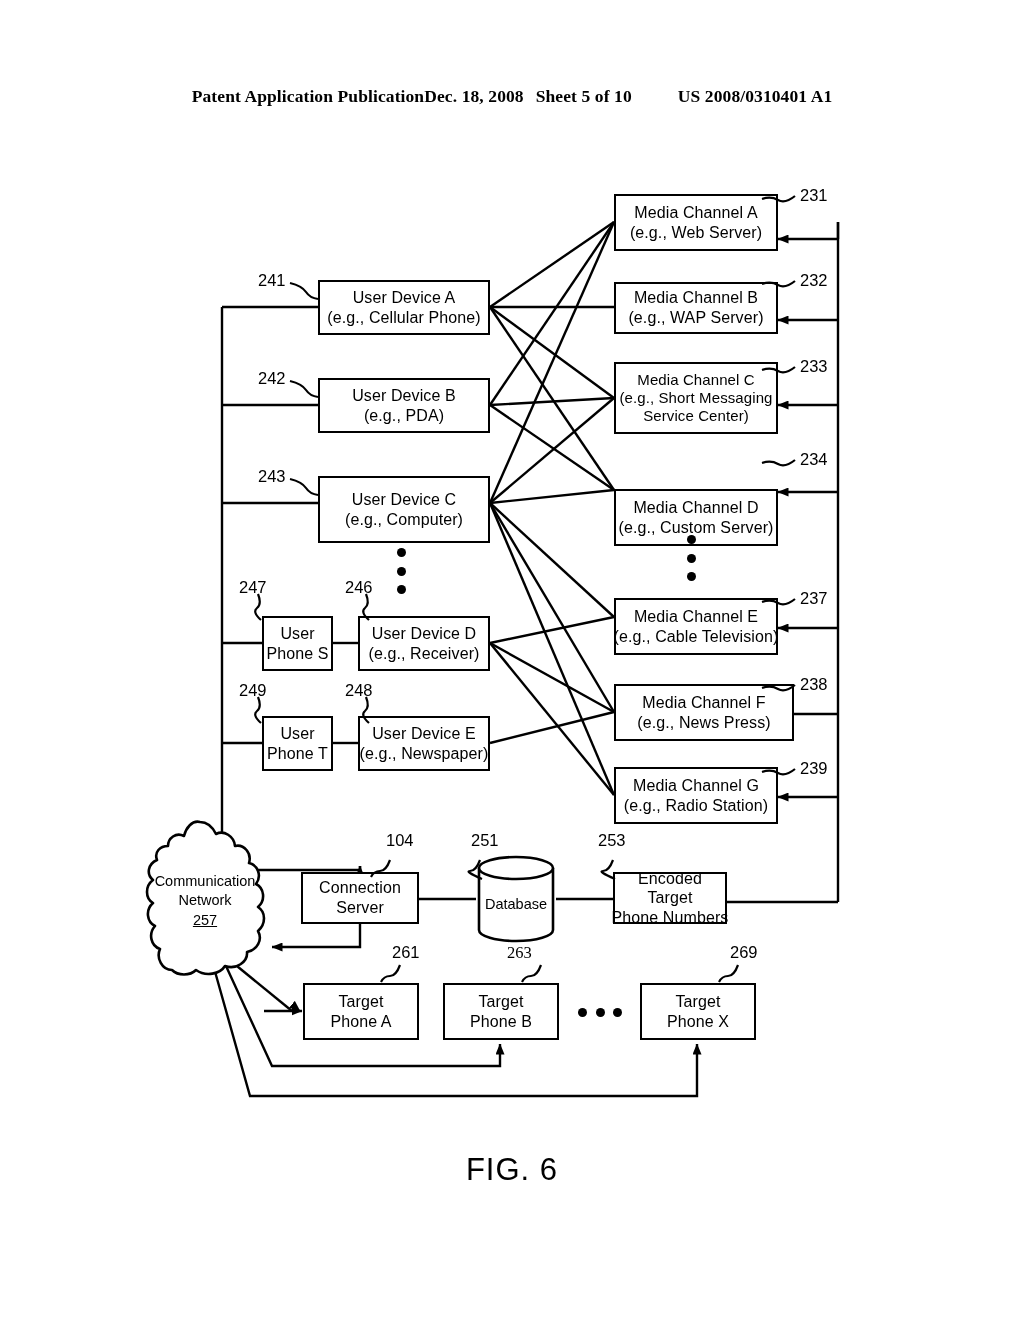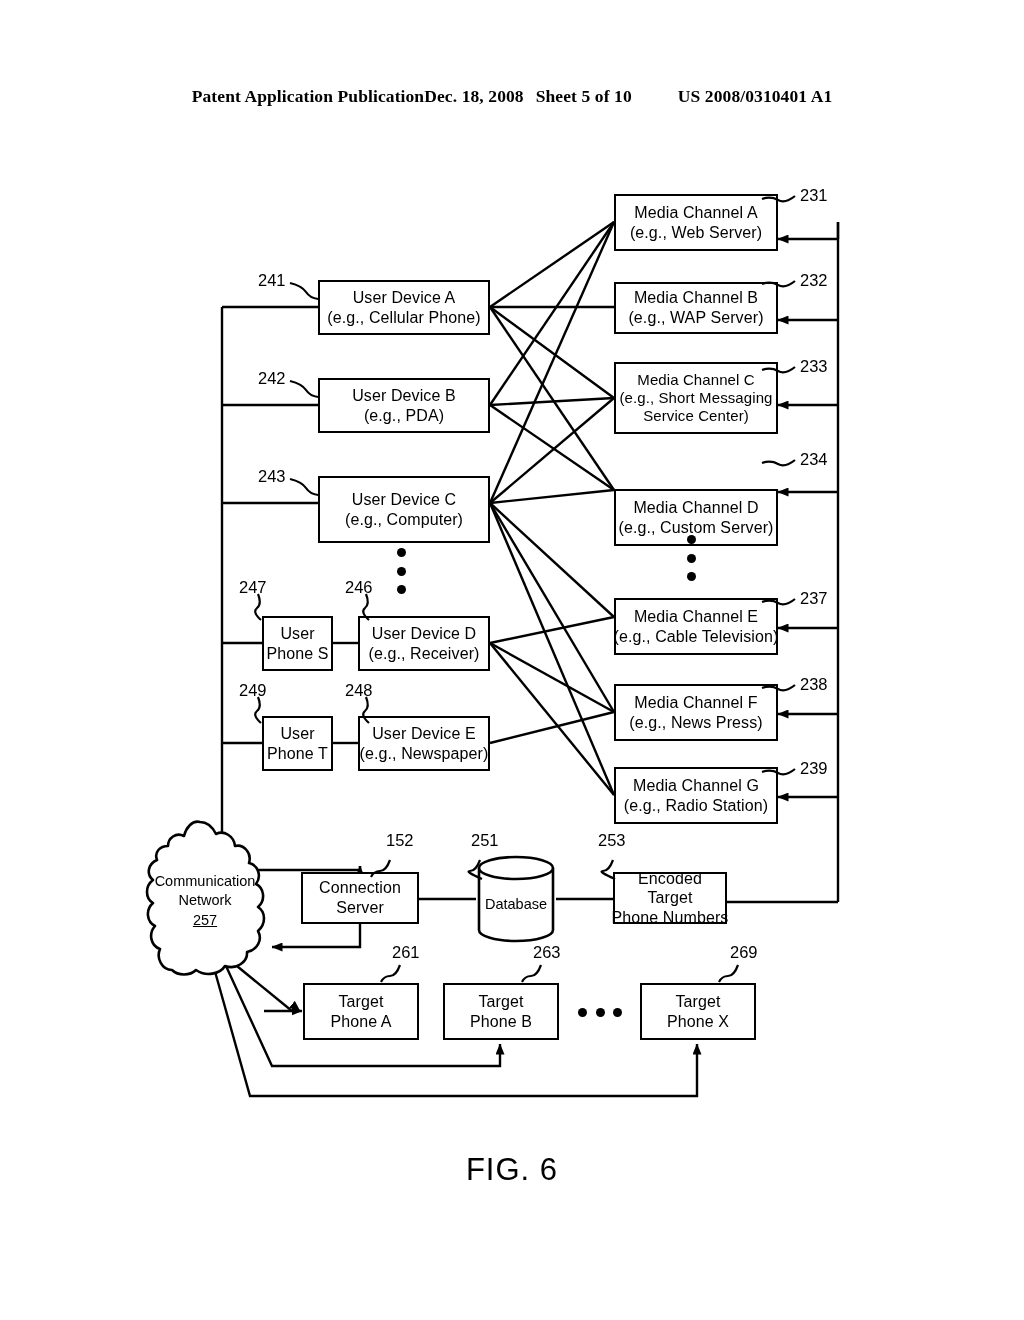--- a/index.html
+++ b/index.html
@@ -259,21 +259,21 @@
     <span class="dot"></span>
     <span class="dot"></span>
   </div>
 
   <div class="node" style="left:614px; top:598px; width:164px; height:57px;">
     <span class="l1">Media Channel  E</span>
     <span class="l2">(e.g., Cable Television)</span>
   </div>
   <div class="refnum" style="left:800px; top:589px;">237</div>
 
-  <div class="node" style="left:614px; top:684px; width:164px; height:57px;">
+  <div class="node" style="left:614px; top:684px; width:180px; height:57px;">
     <span class="l1">Media Channel  F</span>
     <span class="l2">(e.g., News Press)</span>
   </div>
   <div class="refnum" style="left:800px; top:675px;">238</div>
 
   <div class="node" style="left:614px; top:767px; width:164px; height:57px;">
     <span class="l1">Media Channel  G</span>
     <span class="l2">(e.g., Radio Station)</span>
   </div>
   <div class="refnum" style="left:800px; top:759px;text-align:right;">239</div>
@@ -374,21 +374,21 @@
       <span>Communication</span>
       <span>Network</span>
       <span class="cloud-num">257</span>
     </div>
   </div>
 
   <div class="node" style="left:301px; top:872px; width:118px; height:52px;">
     <span class="l1">Connection</span>
     <span class="l2">Server</span>
   </div>
-  <div class="refnum" style="left:386px; top:831px;">152</div>
+  <div class="refnum" style="left:386px; top:831px;">104</div>
 
   <div id="db-node" style="left:476px; top:855px; width:80px; height:88px;">
     <svg width="80" height="88" viewBox="0 0 80 88" xmlns="http://www.w3.org/2000/svg">
       <path d="M3,13 L3,75" stroke="#000" stroke-width="2.6" fill="none"></path>
       <path d="M77,13 L77,75" stroke="#000" stroke-width="2.6" fill="none"></path>
       <ellipse cx="40" cy="13" rx="37" ry="11" fill="#ffffff" stroke="#000" stroke-width="2.6"></ellipse>
       <path d="M3,75 A37,11 0 0 0 77,75" fill="none" stroke="#000" stroke-width="2.6"></path>
     </svg>
     <div class="db-label" style="top:56%;">Database</div>
   </div>
@@ -403,21 +403,21 @@
   <div class="node" style="left:303px; top:983px; width:116px; height:57px;">
     <span class="l1">Target</span>
     <span class="l2">Phone A</span>
   </div>
   <div class="refnum" style="left:392px; top:943px;">261</div>
 
   <div class="node" style="left:443px; top:983px; width:116px; height:57px;">
     <span class="l1">Target</span>
     <span class="l2">Phone B</span>
   </div>
-  <div class="refnum" style="left:533px; top:943px;">263</div>
+  <div class="refnum" style="left:507px; top:943px;font-family:Liberation Serif, serif;">263</div>
 
   <div class="dots-h" style="left:578px; top:1007px; width:44px; height:10px;">
     <span class="dot"></span>
     <span class="dot"></span>
     <span class="dot"></span>
   </div>
 
   <div class="node" style="left:640px; top:983px; width:116px; height:57px;">
     <span class="l1">Target</span>
     <span class="l2">Phone X</span>

